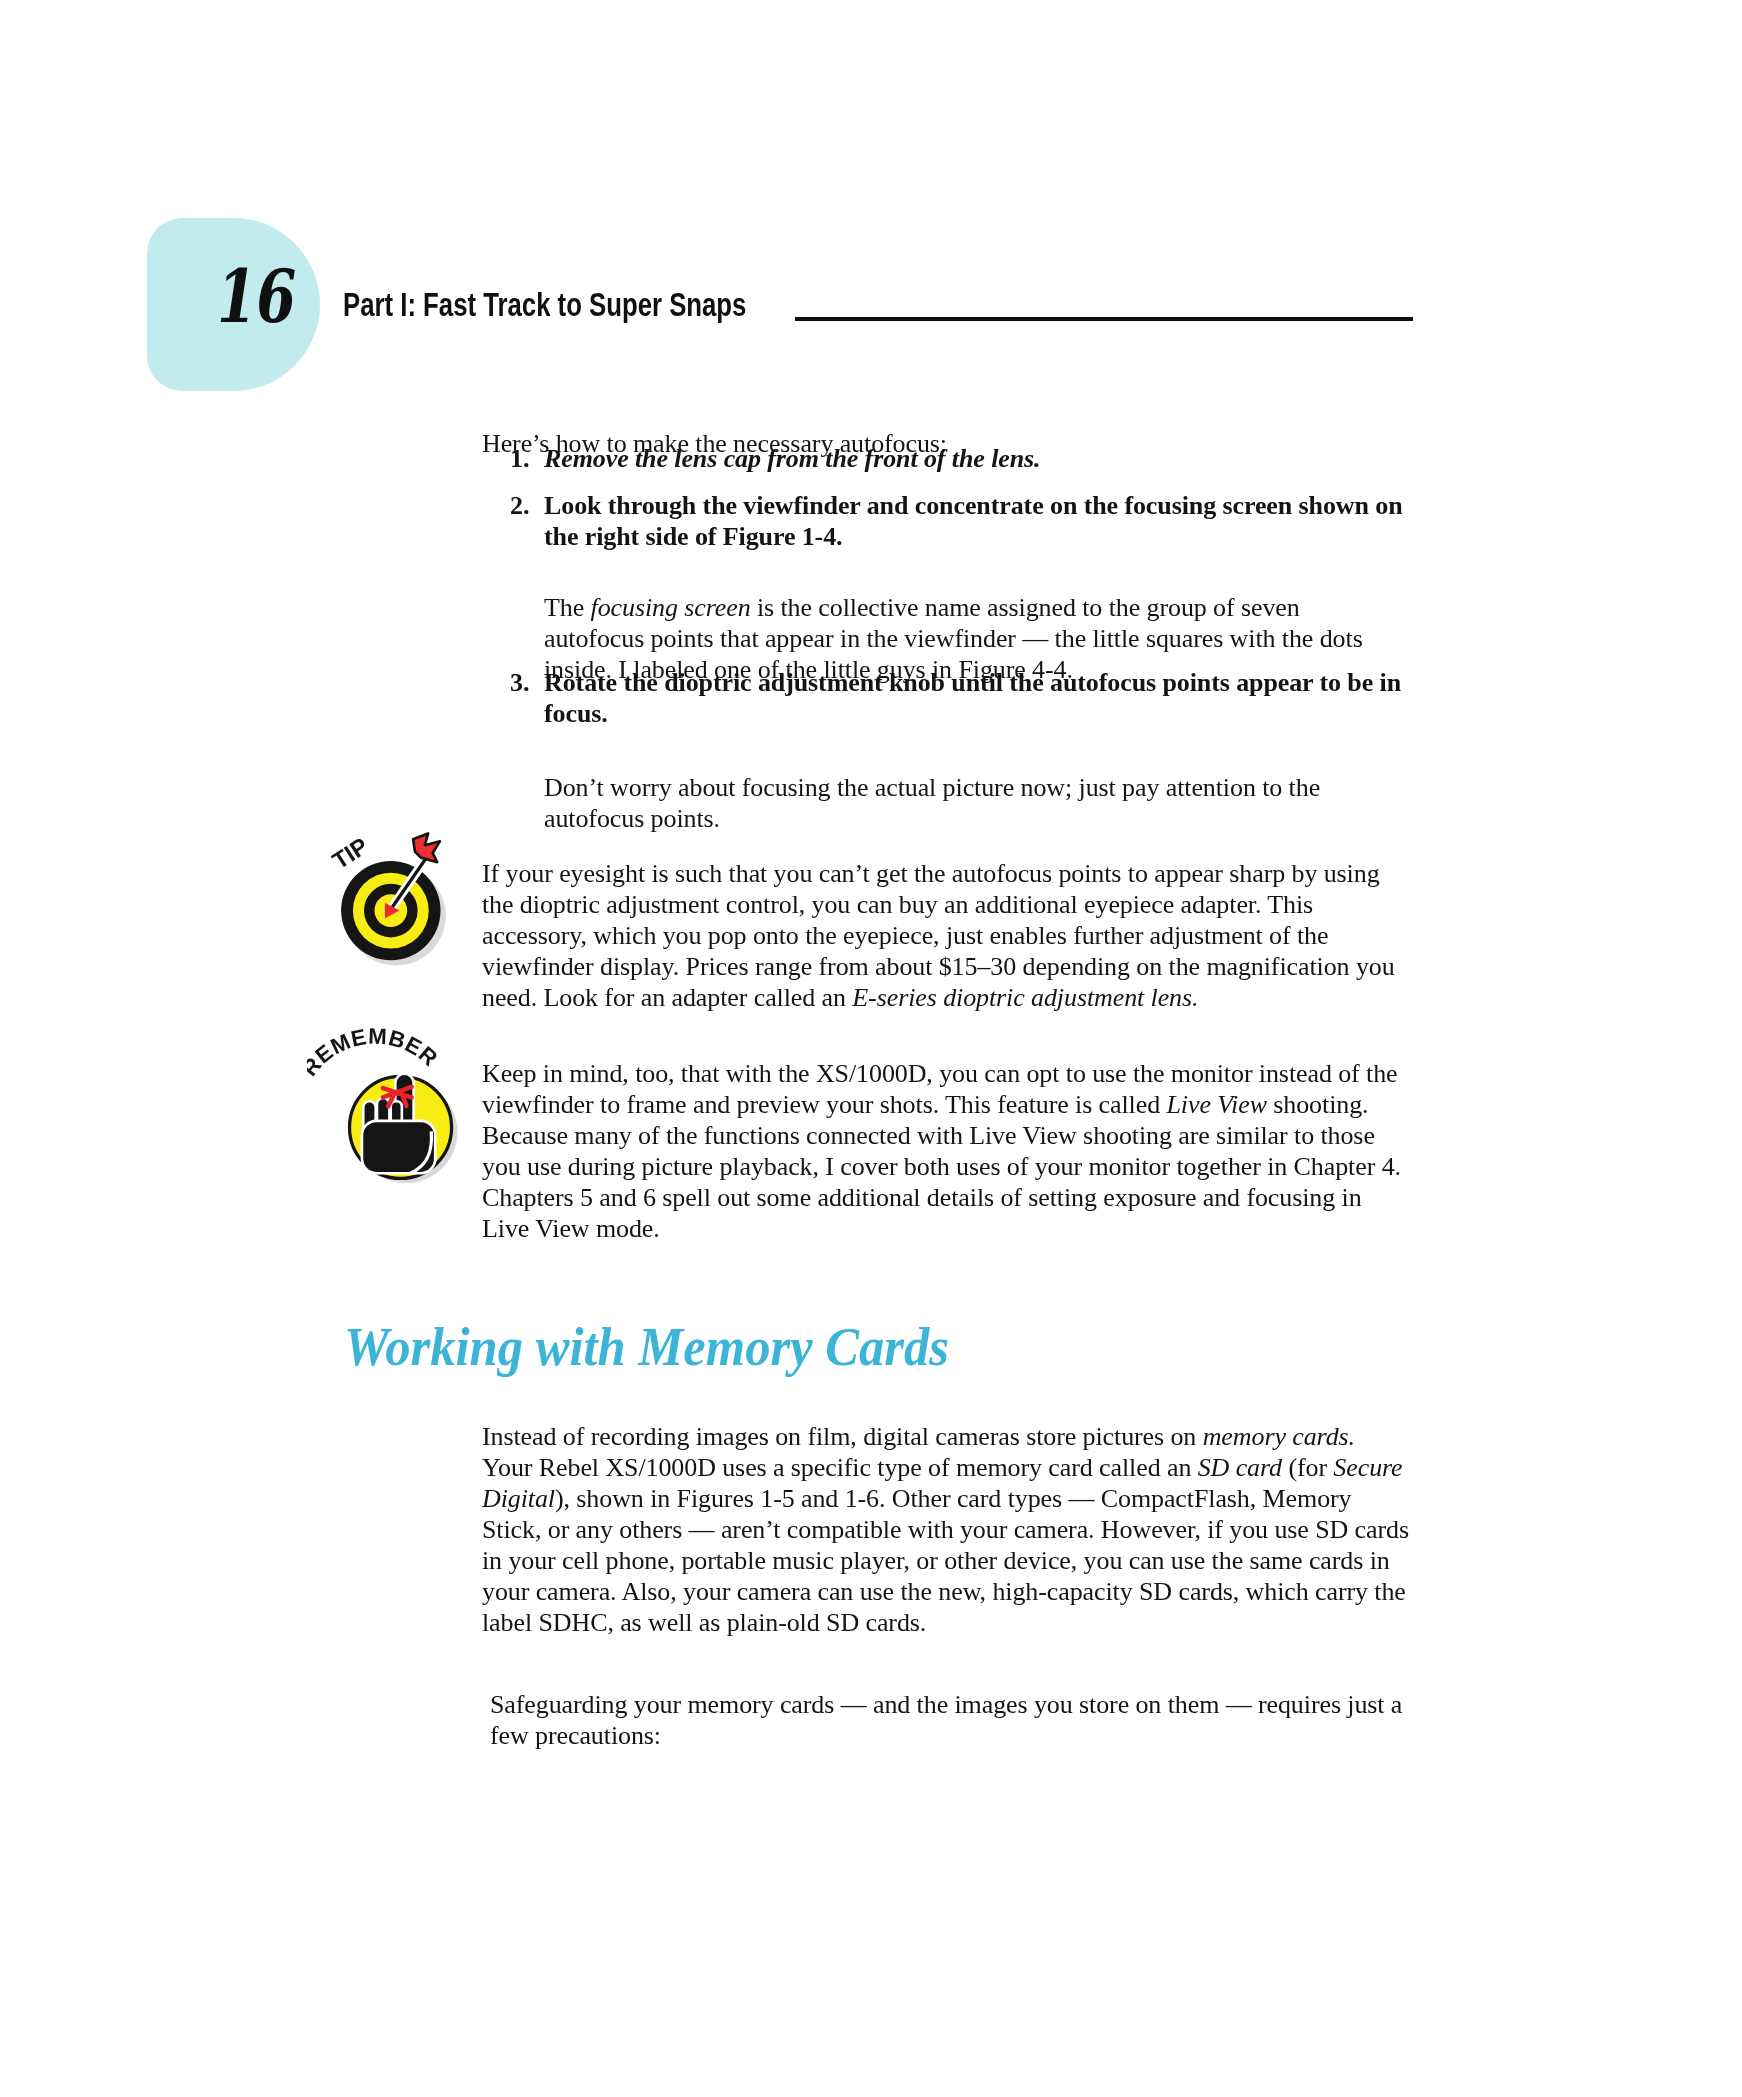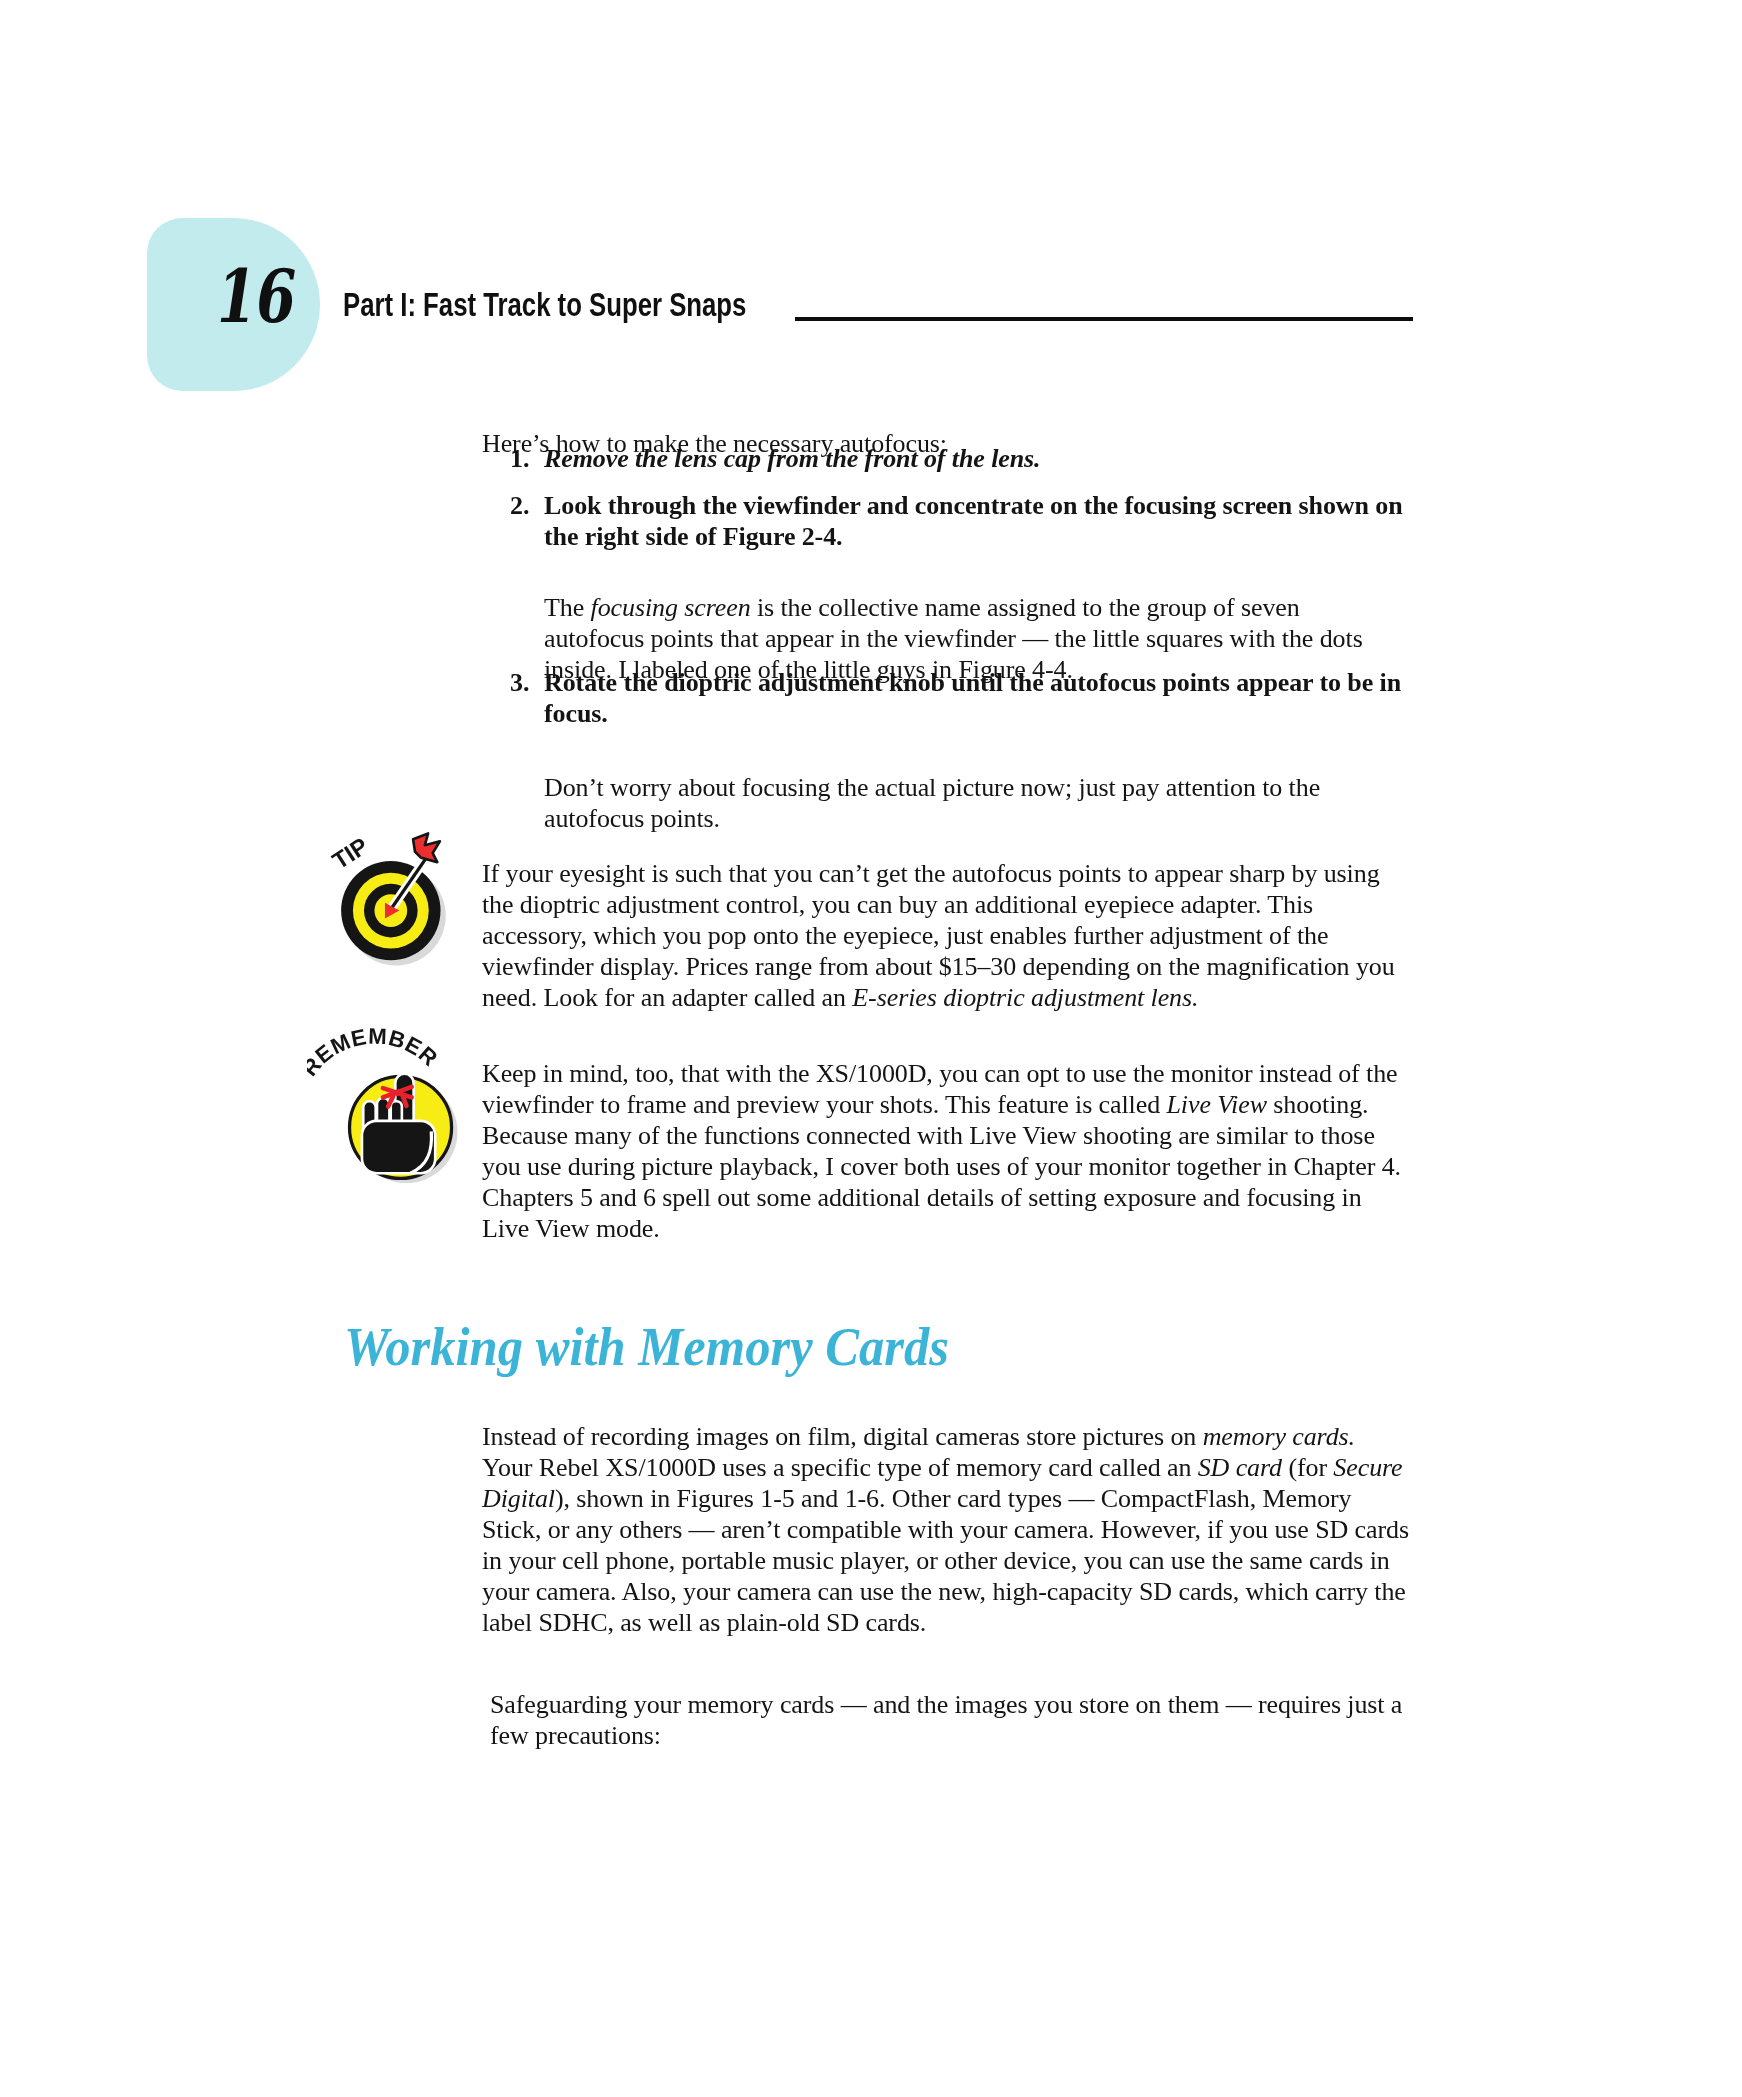--- a/index.html
+++ b/index.html
@@ -70,21 +70,21 @@
   <div class="folio">16</div>
   <div class="part-title">Part I: Fast Track to Super Snaps</div>
   <div class="head-rule"></div>
 
   <p class="body" id="intro">Here’s how to make the necessary autofocus:</p>
 
   <span class="stepnum" id="s1n">1.</span>
   <div class="body b" id="s1t">Remove the lens cap from the front of the lens.</div>
 
   <span class="stepnum" id="s2n">2.</span>
-  <div class="body b" id="s2t">Look through the viewfinder and concentrate on the focusing screen shown on the right side of Figure 2-4.</div>
+  <div class="body b" id="s2t">Look through the viewfinder and concentrate on the focusing screen shown on the right side of Figure 1-4.</div>
   <p class="body" id="s2d"><span>The </span><span class="it">focusing screen</span><span> is the collective name assigned to the group of seven autofocus points that appear in the viewfinder — the little squares with the dots inside. I labeled one of the little guys in Figure 4-4.</span></p>
 
   <span class="stepnum" id="s3n">3.</span>
   <div class="body b" id="s3t">Rotate the dioptric adjustment knob until the autofocus points appear to be in focus.</div>
   <p class="body" id="s3d"><span>Don’t worry about focusing the actual picture now; just pay attention to the autofocus points.</span></p>
 
   <svg class="icon" id="tip-icon" width="121" height="141" viewBox="0 0 185 215">
     <circle cx="101" cy="134" r="76" fill="#d9d9d9"></circle>
     <circle cx="93" cy="126" r="76" fill="#151515"></circle>
     <circle cx="93" cy="126" r="58" fill="#f8ec15"></circle>

